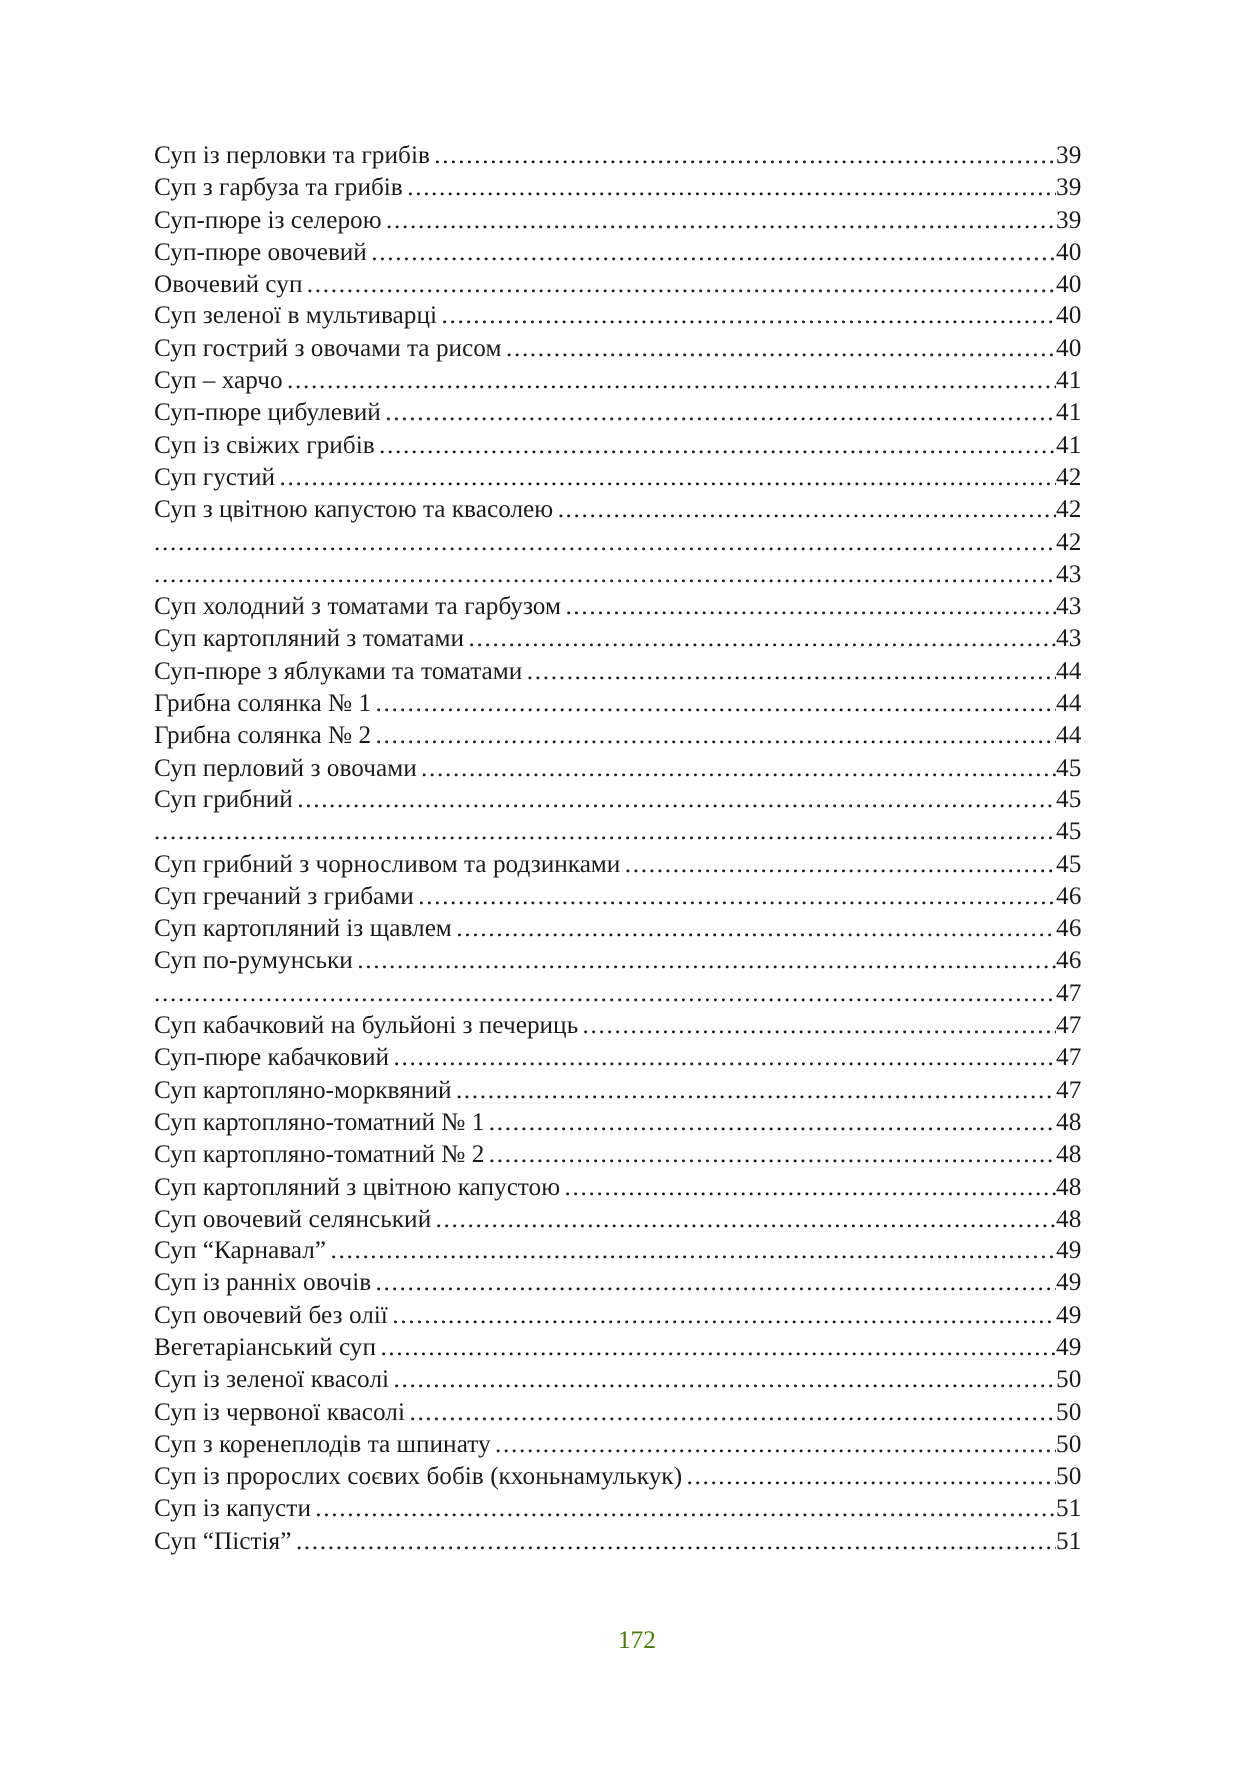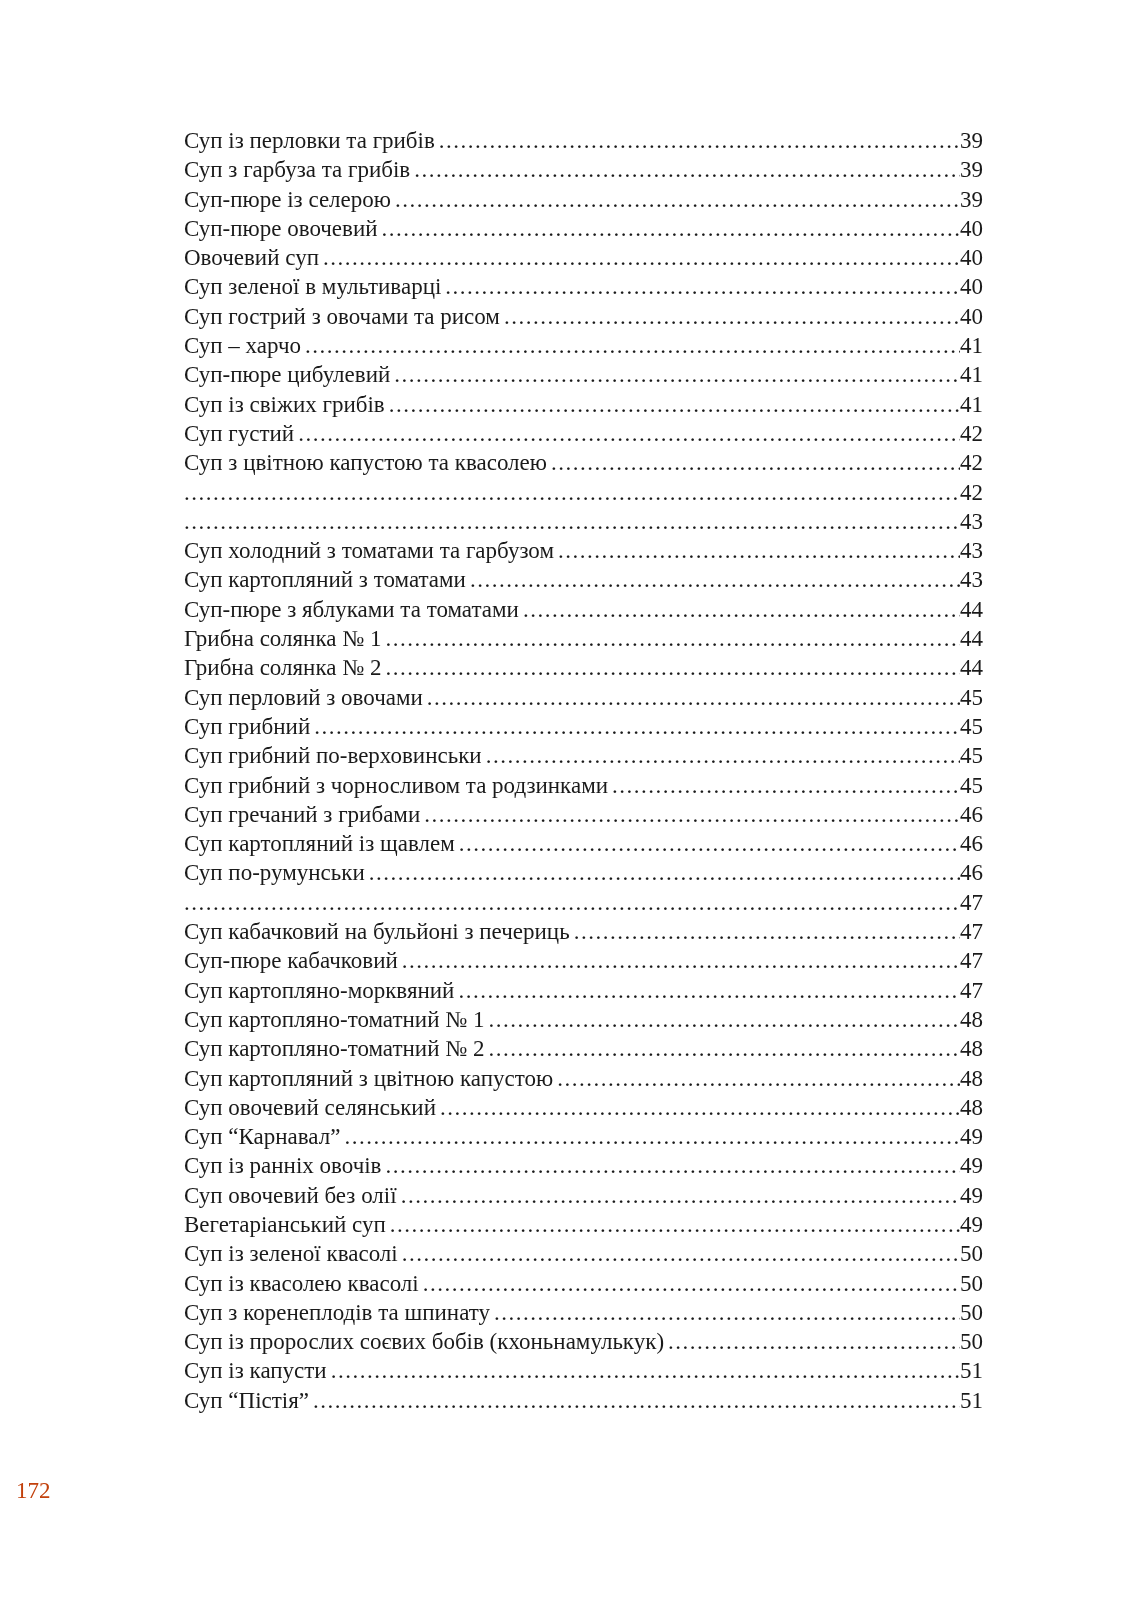--- a/index.html
+++ b/index.html
@@ -17,21 +17,20 @@
   .page {
     position: absolute;
     inset: 0;
     background: #ffffff;
   }
   .toc {
     position: absolute;
     top: 126px;
     left: 140px;
     right: 154px;
-    margin-left: 44px;
   }
   .toc-row {
     display: flex;
     align-items: baseline;
     font-size: 23px;
     line-height: 29.3px;
     white-space: nowrap;
   }
   .toc-title {
     flex: 0 0 auto;
@@ -55,23 +54,23 @@
   .toc-page {
     flex: 0 0 auto;
     min-width: 28px;
     text-align: left;
   }
   .footer-page-number {
     position: absolute;
     left: 16px;
     right: 0;
     top: 1478px;
-    text-align: left;
+    text-align: center;
     font-size: 23px;
-    color: #c2410c;
+    color: #4d7c0f;
   }
 </style>
 </head>
 <body>
 
 <div class="page">
 
   <div class="toc">
     <div class="toc-row">
       <span class="toc-title">Суп із перловки та грибів</span>
@@ -191,21 +190,20 @@
       <span class="toc-page">45</span>
     </div>
 
     <div class="toc-row">
       <span class="toc-title">Суп грибний</span>
       <span class="toc-dots"></span>
       <span class="toc-page">45</span>
     </div>
 
     <div class="toc-row">
-      <span class="toc-title">Суп грибний по-верховинськи</span>
       <span class="toc-dots"></span>
       <span class="toc-page">45</span>
     </div>
 
     <div class="toc-row">
       <span class="toc-title">Суп грибний з чорносливом та родзинками</span>
       <span class="toc-dots"></span>
       <span class="toc-page">45</span>
     </div>
 
@@ -298,21 +296,21 @@
       <span class="toc-page">49</span>
     </div>
 
     <div class="toc-row">
       <span class="toc-title">Суп із зеленої квасолі</span>
       <span class="toc-dots"></span>
       <span class="toc-page">50</span>
     </div>
 
     <div class="toc-row">
-      <span class="toc-title">Суп із квасолею квасолі</span>
+      <span class="toc-title">Суп із червоної квасолі</span>
       <span class="toc-dots"></span>
       <span class="toc-page">50</span>
     </div>
 
     <div class="toc-row">
       <span class="toc-title">Суп з коренеплодів та шпинату</span>
       <span class="toc-dots"></span>
       <span class="toc-page">50</span>
     </div>
 

